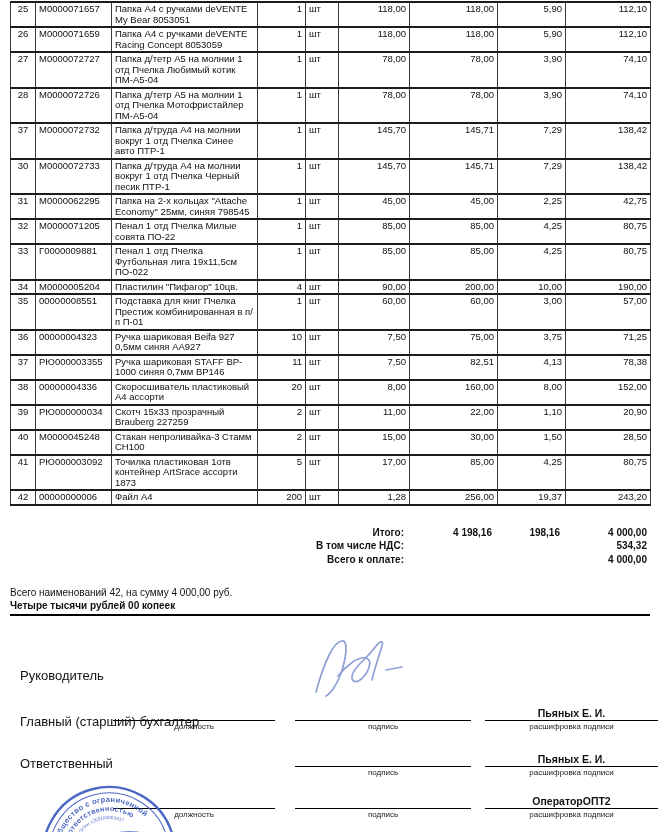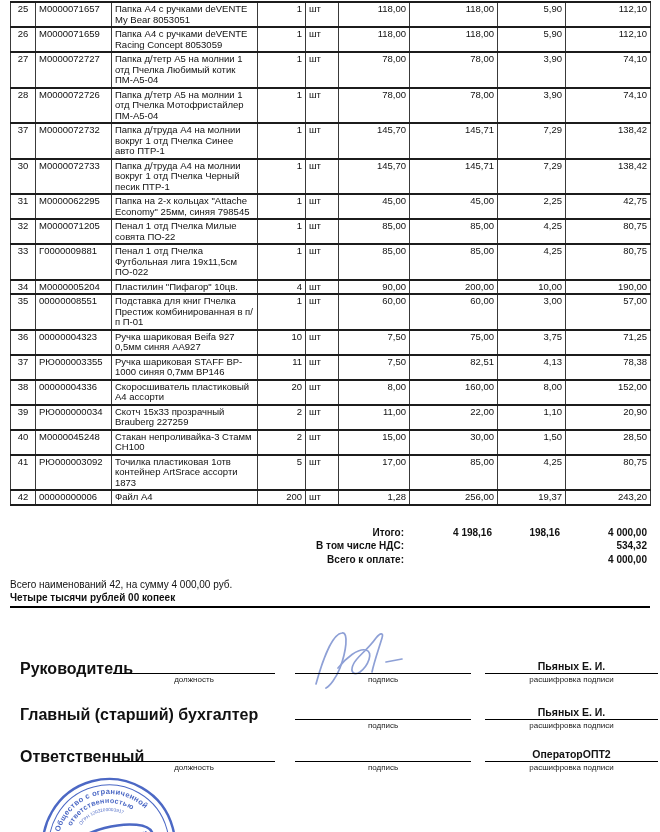--- a/index.html
+++ b/index.html
@@ -26,29 +26,29 @@
   td.c-name { text-align:left; }
   td.c-qty  { text-align:right; }
   td.c-unit { text-align:left; }
   td.c-price, td.c-sum, td.c-disc, td.c-total { text-align:right; }
 
   
   .totals { width:640px; margin-top:20px; font-weight:bold; font-size:10px; }
   .t-row { display:grid; grid-template-columns:1fr 88px 68px 87px; line-height:13.5px; }
   .t-row > div { text-align:right; padding-right:3px; }
 
-  .summary { margin-top:12px; font-size:10px; line-height:13px; }
+  .summary { margin-top:20px; font-size:10px; line-height:13px; }
   .amount-words { font-weight:bold; }
   .rule { border:none; border-top:2px solid #000; margin-top:2px; width:640px; }
 
   
   .sig-block { position:relative; height:300px; }
   .sig-row { position:absolute; left:0; width:660px; }
-  .sig-role { position:absolute; left:10px; top:2px; font-weight:bold; font-size:16px; }
-  .sig-group { position:absolute; width:160px; }
+  .sig-role { position:absolute; left:10px; top:2px; font-weight:normal; font-size:13px; }
+  .sig-group { position:absolute; width:160px;margin-top:39px; }
   .g-name { height:16px; display:flex; align-items:flex-end; justify-content:center;
             font-weight:bold; font-size:10.5px; padding-bottom:1px;
             border-bottom:1.2px solid #000; }
   .g-caption { font-size:8px; text-align:center; padding-top:1px; color:#1a1a1a; }
   .gp-dolzhnost  { left:103px; width:162px; }
   .gp-podpis     { left:285px; width:176px; }
   .gp-rasshifr   { left:475px; width:173px; }
 
   .handsign { position:absolute; left:292px; top:20px; }
 

